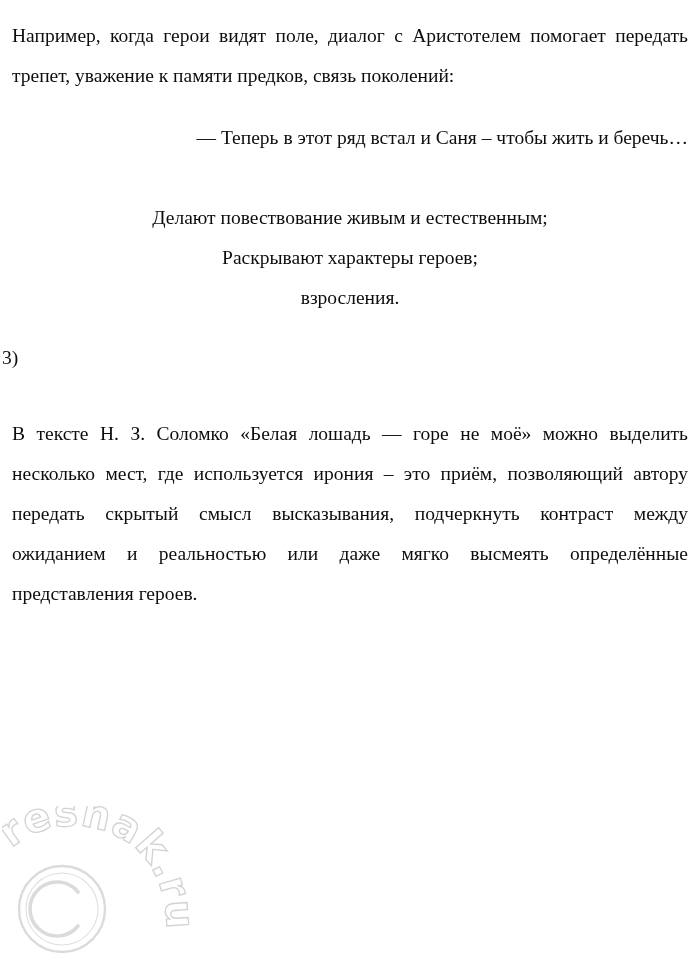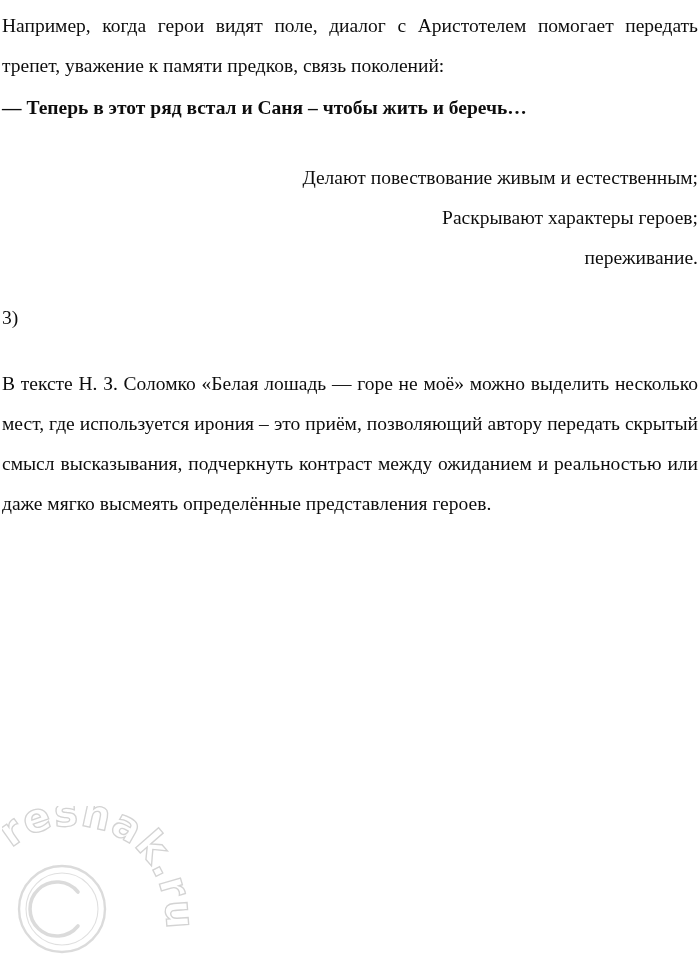--- a/index.html
+++ b/index.html
@@ -34,47 +34,46 @@
     width: 696px;
     padding-top: 6px;
   }
 
   
   .para {
     font-size: 19.5px;
     line-height: 40px;
     text-align: justify;
     text-justify: inter-word;
-    margin: 0;
+    margin: 10px;
     -webkit-hyphens: none;
     hyphens: none;
   }
   .para.flush {
-    text-align: left;
-    font-weight: bold;
+    text-align: right;
   }
   .heading {
     font-size: 19.5px;
     line-height: 40px;
     font-weight: bold;
     margin: 0;
     text-align: left;
     letter-spacing: 0.1px;
   }
   .spacer-10 { height: 10px; }
   .spacer-2  { height: 2px; }
   .spacer-8  { height: 8px; }
   .spacer-12 { height: 12px; }
   .spacer-14 { height: 14px; }
 
   .listline {
     font-size: 19.5px;
     line-height: 40px;
     margin: 0;
-    text-align: right;
+    text-align: center;
   }
 
   .numline {
     font-size: 19.5px;
     line-height: 40px;
     margin: 0;
     text-align: left;
   }
 
   
@@ -129,21 +128,21 @@
 
     <div class="spacer-14"></div>
 
 
     <p class="listline">Делают повествование живым и естественным;</p>
 
     <p class="listline">Раскрывают характеры героев;</p>
 
 
 
-    <p class="listline">переживание.</p>
+    <p class="listline">взросления.</p>
 
     <div class="spacer-10"></div>
 
 
     <div class="spacer-10"></div>
 
     <p class="numline">3)</p>
 
     <div class="spacer-12"></div>
 

